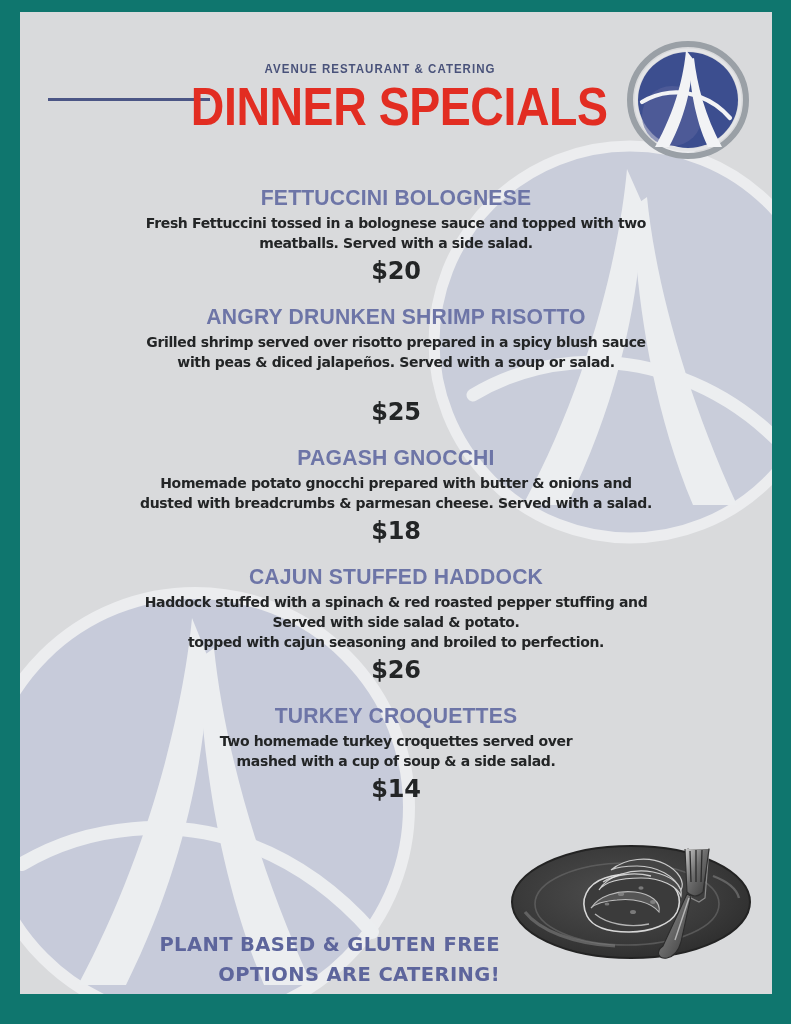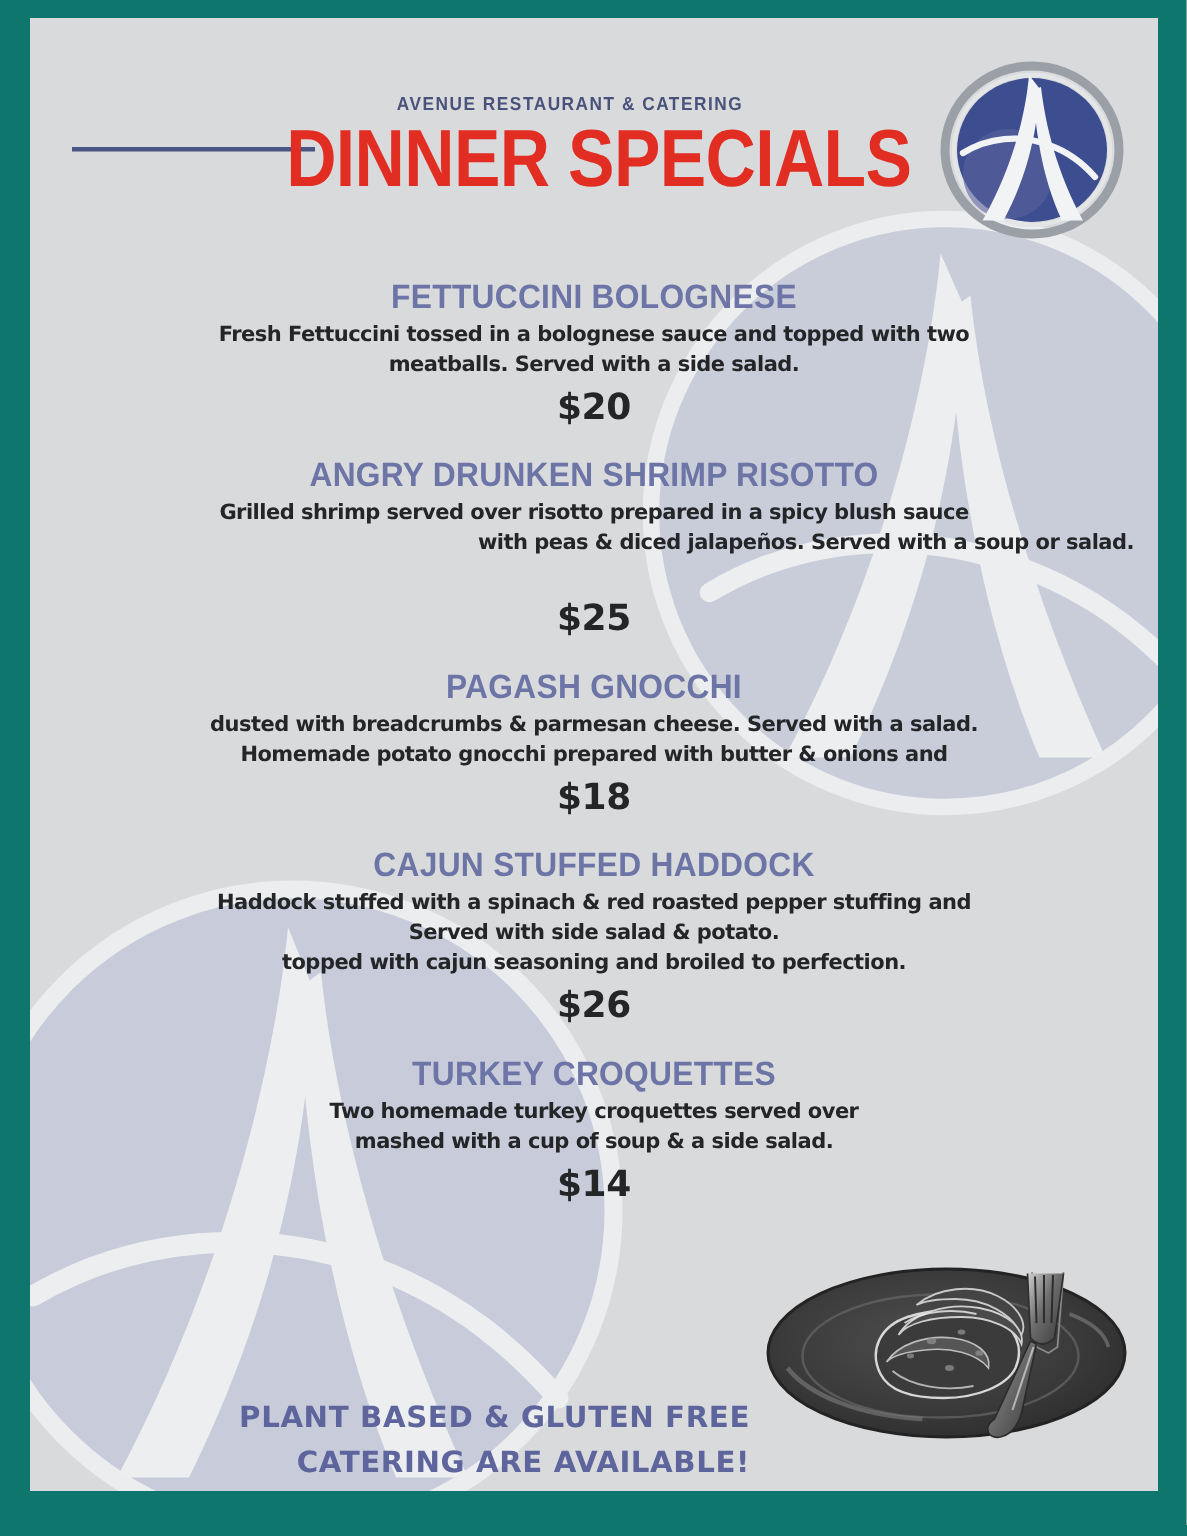--- a/index.html
+++ b/index.html
@@ -215,27 +215,27 @@
     <div id="menu">
         <div class="menu-item">
           <div class="item-title" style="color: rgb(109, 117, 167);">FETTUCCINI BOLOGNESE</div>
           <div class="item-desc-line" style="color: rgb(35, 37, 38);">Fresh Fettuccini tossed in a bolognese sauce and topped with two</div>
           <div class="item-desc-line" style="color: rgb(35, 37, 38);">meatballs. Served with a side salad.</div>
           <div class="item-price" style="color: rgb(35, 37, 38);">$20</div>
         </div>
         <div class="menu-item">
           <div class="item-title" style="color: rgb(109, 117, 167);">ANGRY DRUNKEN SHRIMP RISOTTO</div>
           <div class="item-desc-line" style="color: rgb(35, 37, 38);">Grilled shrimp served over risotto prepared in a spicy blush sauce</div>
-          <div class="item-desc-line" style="color: rgb(35, 37, 38); text-align: right;">with peas &amp; diced jalapeños. Served with a soup or salad.</div>
+          <div class="item-desc-line" style="color: rgb(35, 37, 38);">with peas &amp; diced jalapeños. Served with a soup or salad.</div>
           <div class="item-price" style="color: rgb(35, 37, 38); margin-top: 22px;">$25</div>
         </div>
         <div class="menu-item">
           <div class="item-title" style="color: rgb(109, 117, 167);">PAGASH GNOCCHI</div>
+          <div class="item-desc-line" style="color: rgb(35, 37, 38);">Homemade potato gnocchi prepared with butter &amp; onions and</div>
           <div class="item-desc-line" style="color: rgb(35, 37, 38);">dusted with breadcrumbs &amp; parmesan cheese. Served with a salad.</div>
-          <div class="item-desc-line" style="color: rgb(35, 37, 38);">Homemade potato gnocchi prepared with butter &amp; onions and</div>
           <div class="item-price" style="color: rgb(35, 37, 38);">$18</div>
         </div>
         <div class="menu-item">
           <div class="item-title" style="color: rgb(109, 117, 167);">CAJUN STUFFED HADDOCK</div>
           <div class="item-desc-line" style="color: rgb(35, 37, 38);">Haddock stuffed with a spinach &amp; red roasted pepper stuffing and</div>
           <div class="item-desc-line" style="color: rgb(35, 37, 38);">Served with side salad &amp; potato.</div>
           <div class="item-desc-line" style="color: rgb(35, 37, 38);">topped with cajun seasoning and broiled to perfection.</div>
           <div class="item-price" style="color: rgb(35, 37, 38);">$26</div>
         </div>
         <div class="menu-item">
@@ -294,17 +294,17 @@
             <line x1="207" y1="26" x2="206" y2="58"></line>
           </g>
           <path d="M196 72 L186 118 Q182 132 172 134 Q166 135 164 131 Q162 126 168 122 L192 70 Z" fill="url(#forkG)" stroke="#2b2b2b" stroke-width="1.1"></path>
           <path d="M194 74 L180 116" fill="none" stroke="#d9d9d9" stroke-width="1.4" opacity="0.7"></path>
         </g>
       </svg>
     </div>
 
     <div id="footer-note" style="color: rgb(93, 101, 156);">
         <div>PLANT BASED &amp; GLUTEN FREE</div>
-        <div>CATERING ARE AVAILABLE!</div>
+        <div>OPTIONS ARE CATERING!</div>
       </div>
 
   </div>
 </div>
 
 </body></html>

